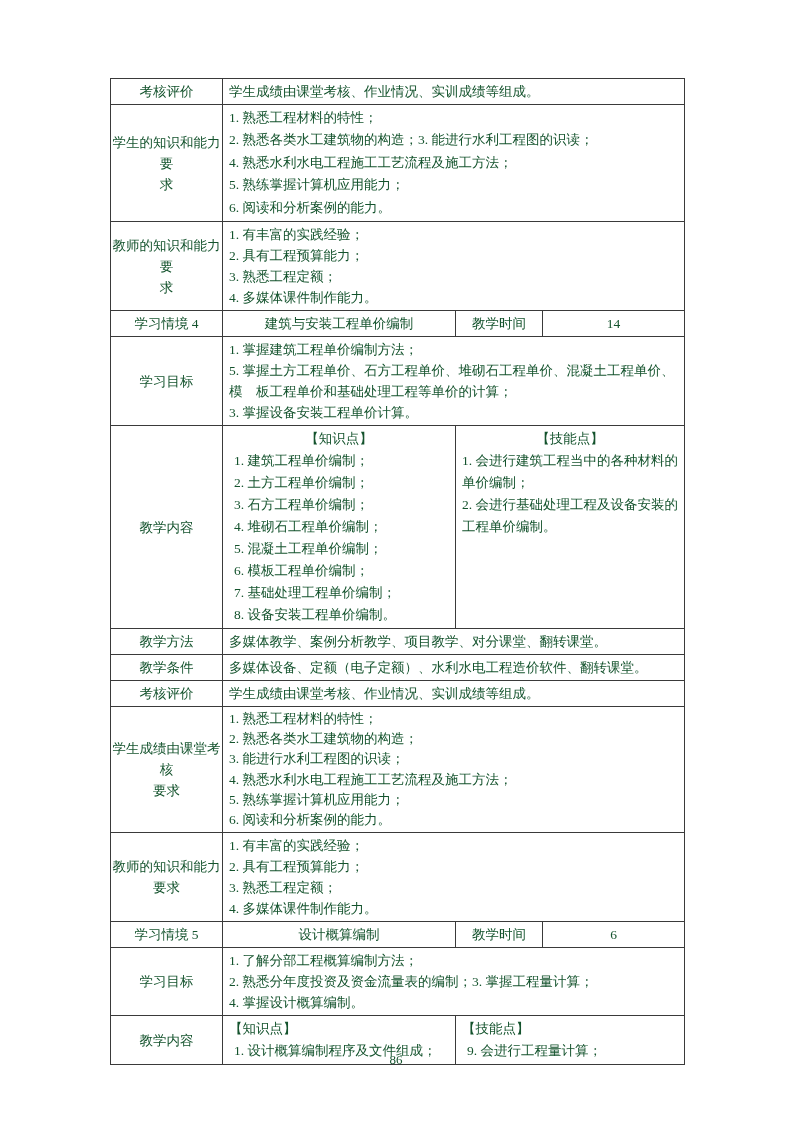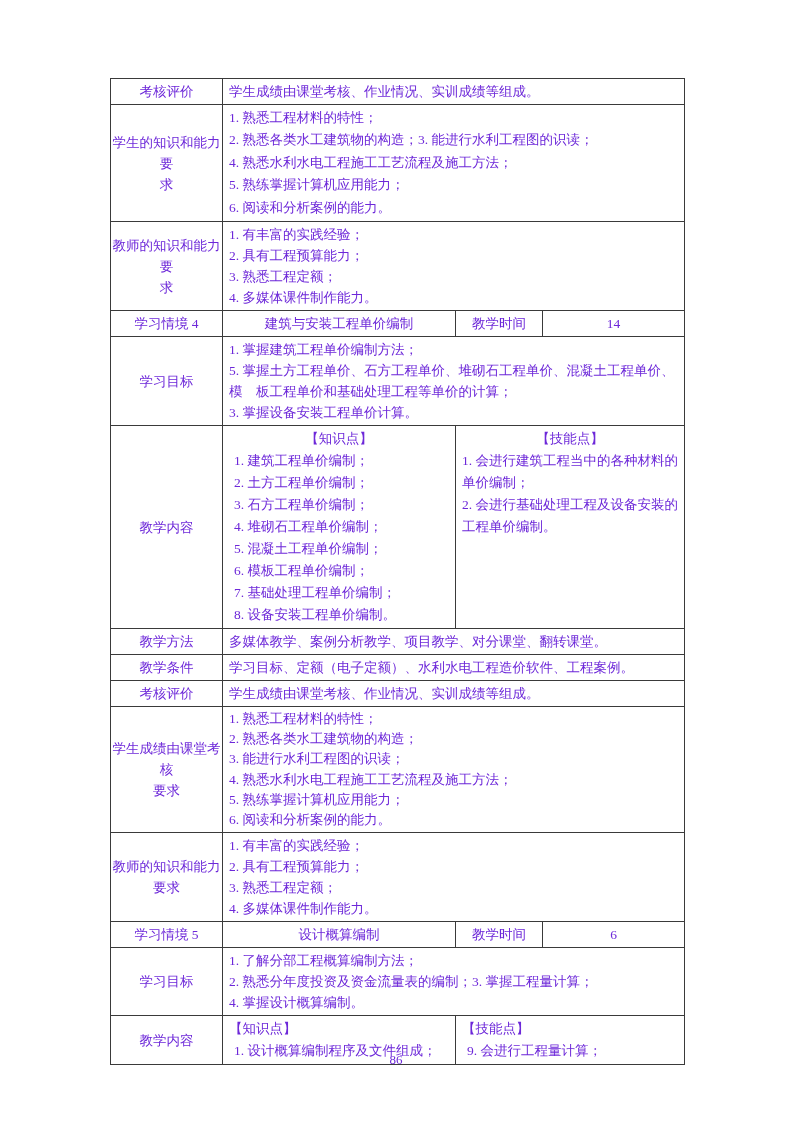--- a/index.html
+++ b/index.html
@@ -3,21 +3,21 @@
 <meta charset="utf-8">
 <style>
   html, body { margin: 0; padding: 0; background: #ffffff; }
   .page {
     position: relative;
     width: 792px;
     height: 1122px;
     background: #ffffff;
     font-family: "Liberation Serif", "DejaVu Serif", serif;
     font-size: 13.5px;
-    color: #6d28d9;
+    color: #14532d;
     overflow: hidden;
   }
   .doc-table {
     position: absolute;
     left: 110px;
     top: 78px;
     width: 575px;
     border: 1px solid #3a3a3a;
     box-sizing: border-box;
   }
@@ -191,21 +191,21 @@
       <div class="content">
         <div>多媒体教学、案例分析教学、项目教学、对分课堂、翻转课堂。</div>
       </div>
     </div>
 
     <div class="trow">
       <div class="lbl">
         <div>教学条件</div>
       </div>
       <div class="content">
-        <div>学习目标、定额（电子定额）、水利水电工程造价软件、工程案例。</div>
+        <div>多媒体设备、定额（电子定额）、水利水电工程造价软件、翻转课堂。</div>
       </div>
     </div>
 
     <div class="trow">
       <div class="lbl">
         <div>考核评价</div>
       </div>
       <div class="content">
         <div>学生成绩由课堂考核、作业情况、实训成绩等组成。</div>
       </div>

